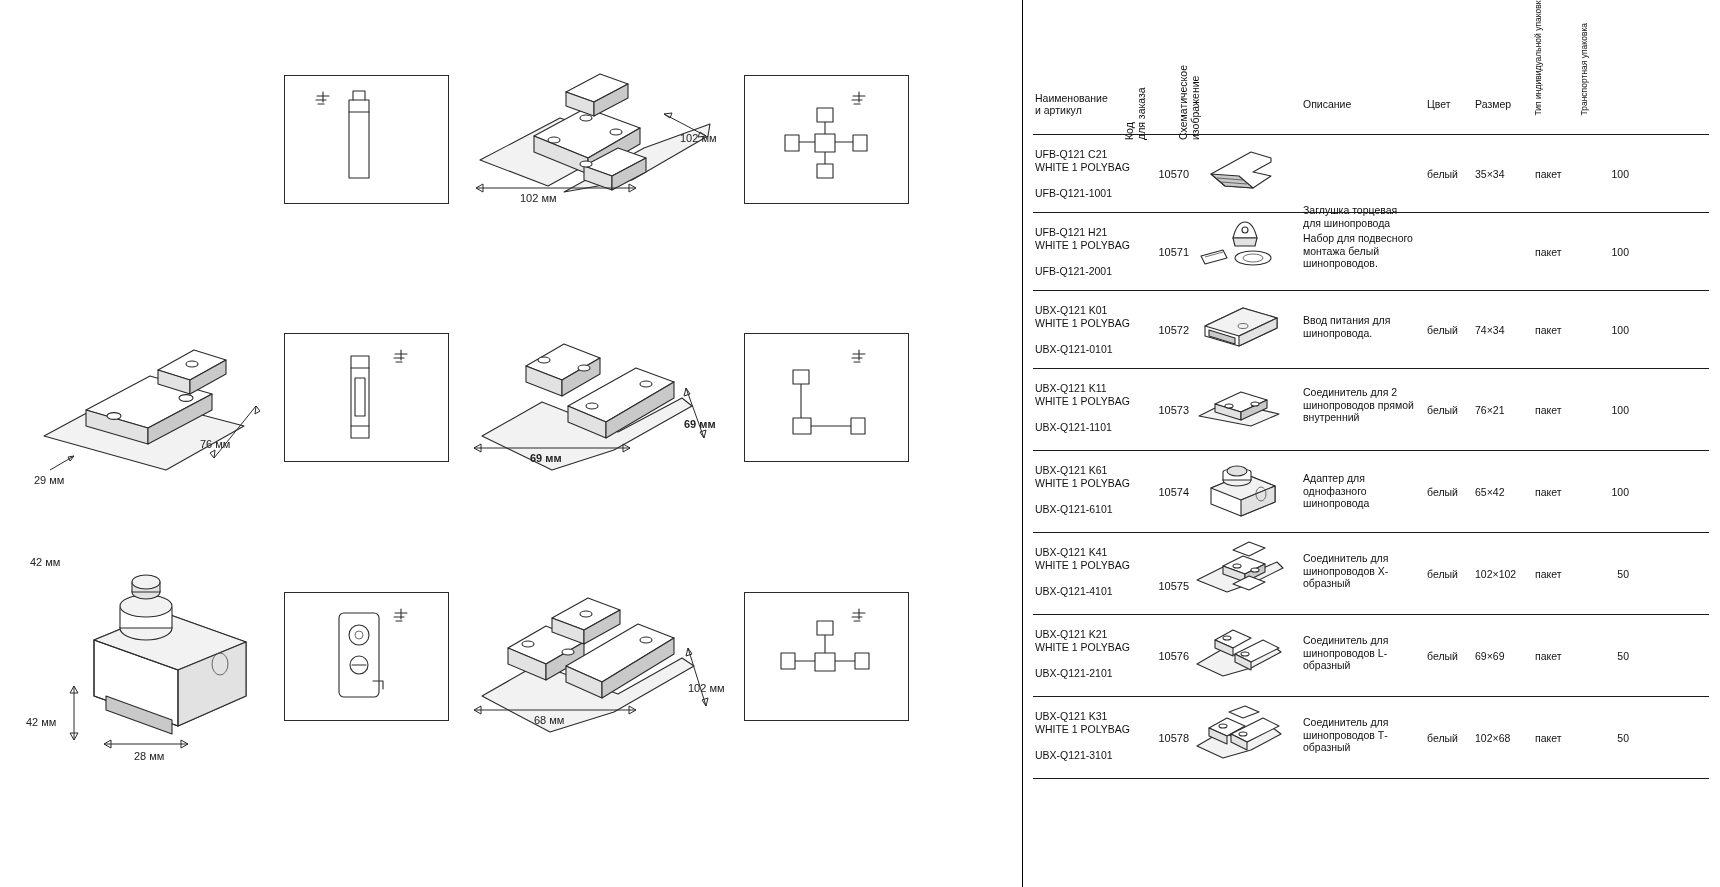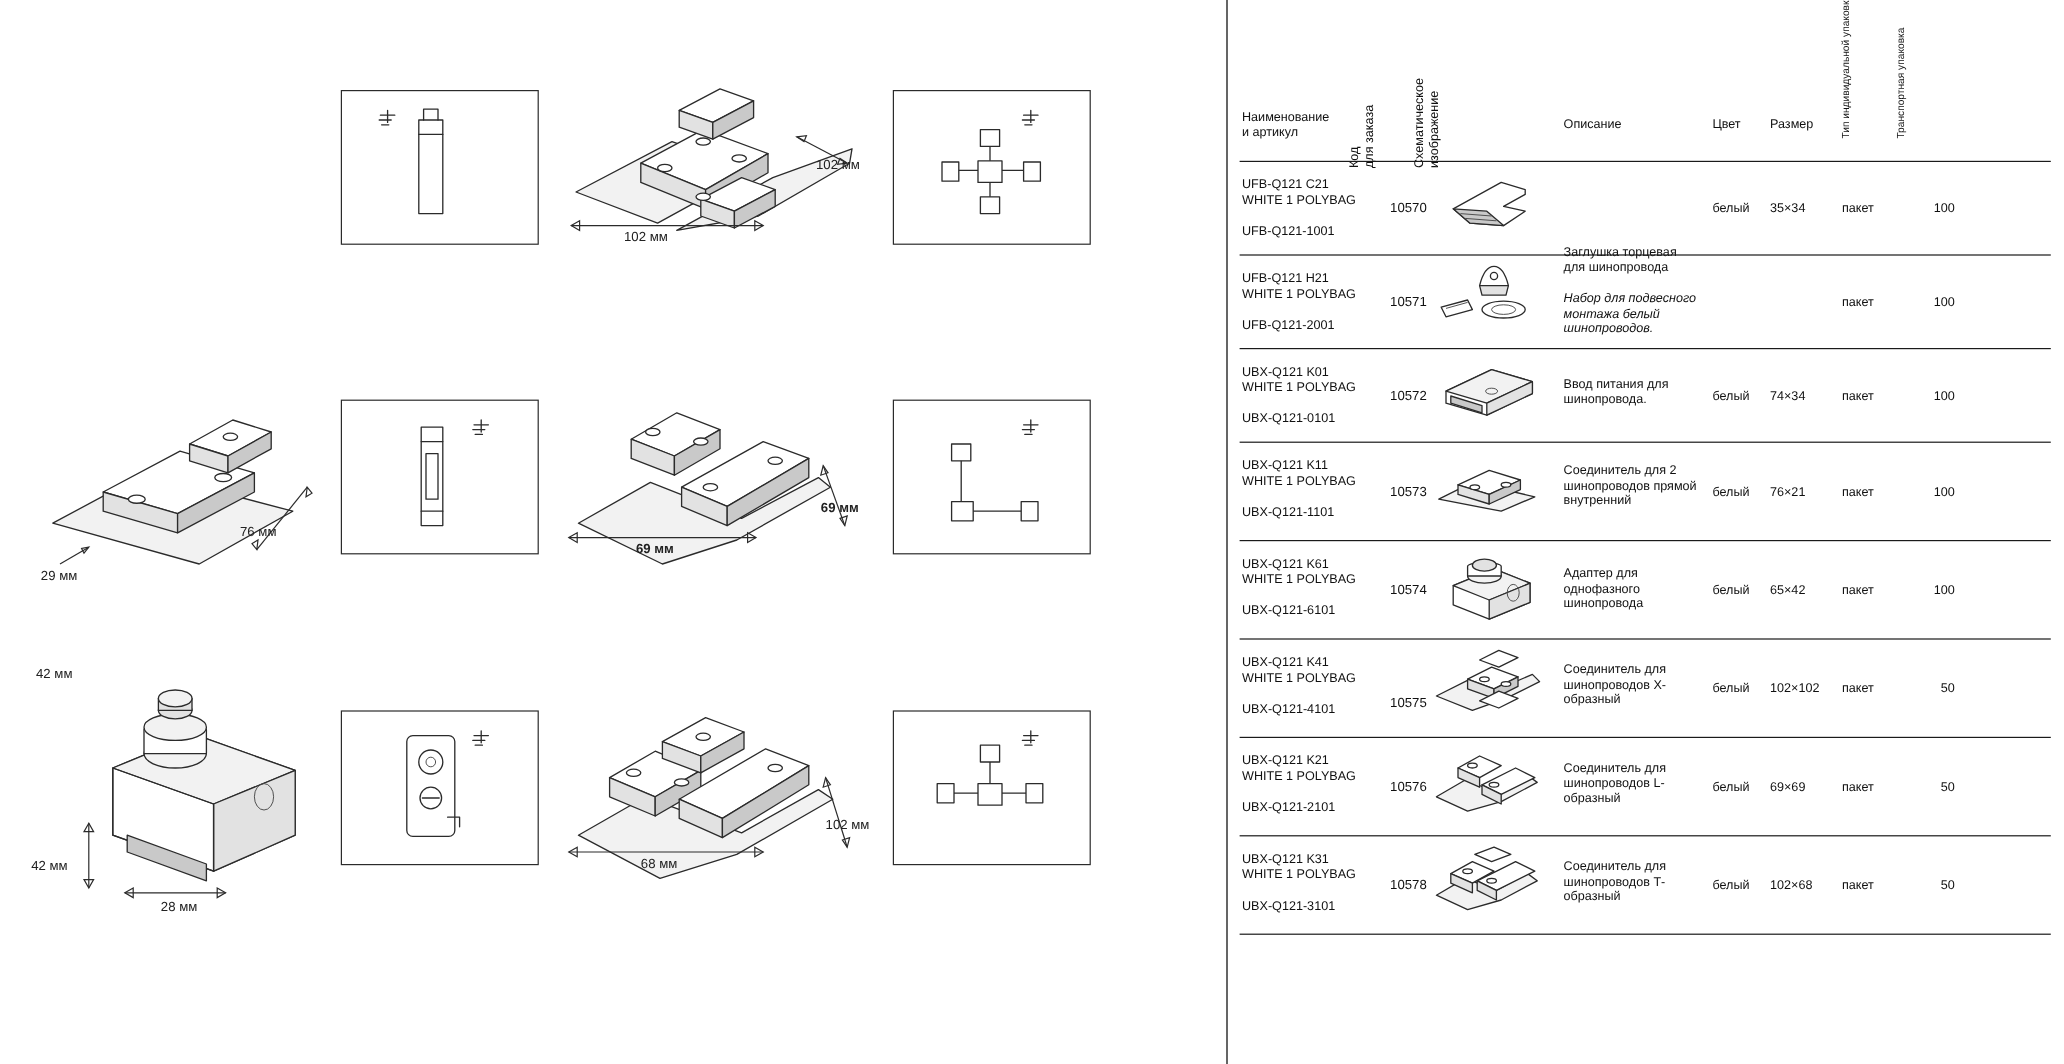--- a/index.html
+++ b/index.html
@@ -308,21 +308,21 @@
         <svg width="96" height="62" viewBox="0 0 96 62">
           <path class="fillw" d="M52 6 C58 6 62 14 64 22 L40 22 C42 14 46 6 52 6 Z"></path>
           <circle class="stroke" cx="52" cy="14" r="3"></circle>
           <path class="fillm" d="M40 22 L64 22 L62 30 L42 30 Z"></path>
           <ellipse class="stroke" cx="60" cy="42" rx="18" ry="7"></ellipse>
           <ellipse class="stroke-thin" cx="60" cy="42" rx="10" ry="4"></ellipse>
           <path class="fillw" d="M8 40 L30 34 L34 42 L12 48 Z"></path>
           <path class="stroke-thin" d="M12 41 L30 36"></path>
         </svg>
       </div>
-      <div class="c-desc" style="top:31px;font-style:italic;">Набор для подвесного монтажа белый шинопроводов.</div>
+      <div class="c-desc" style="top:20px;">Набор для подвесного монтажа белый шинопроводов.</div>
       <div class="c-color" style="top:34px;"></div>
       <div class="c-size" style="top:34px;"></div>
       <div class="c-pack" style="top:34px;">пакет</div>
       <div class="c-qty" style="top:34px;">100</div>
     </div>
 
     <div class="rowline" style="top:290px;"></div>
     <div class="row" style="top:290px;height:78px;">
       <div class="c-name" style="top:14px;">
         <span>UBX-Q121 K01 WHITE 1 POLYBAG</span>

